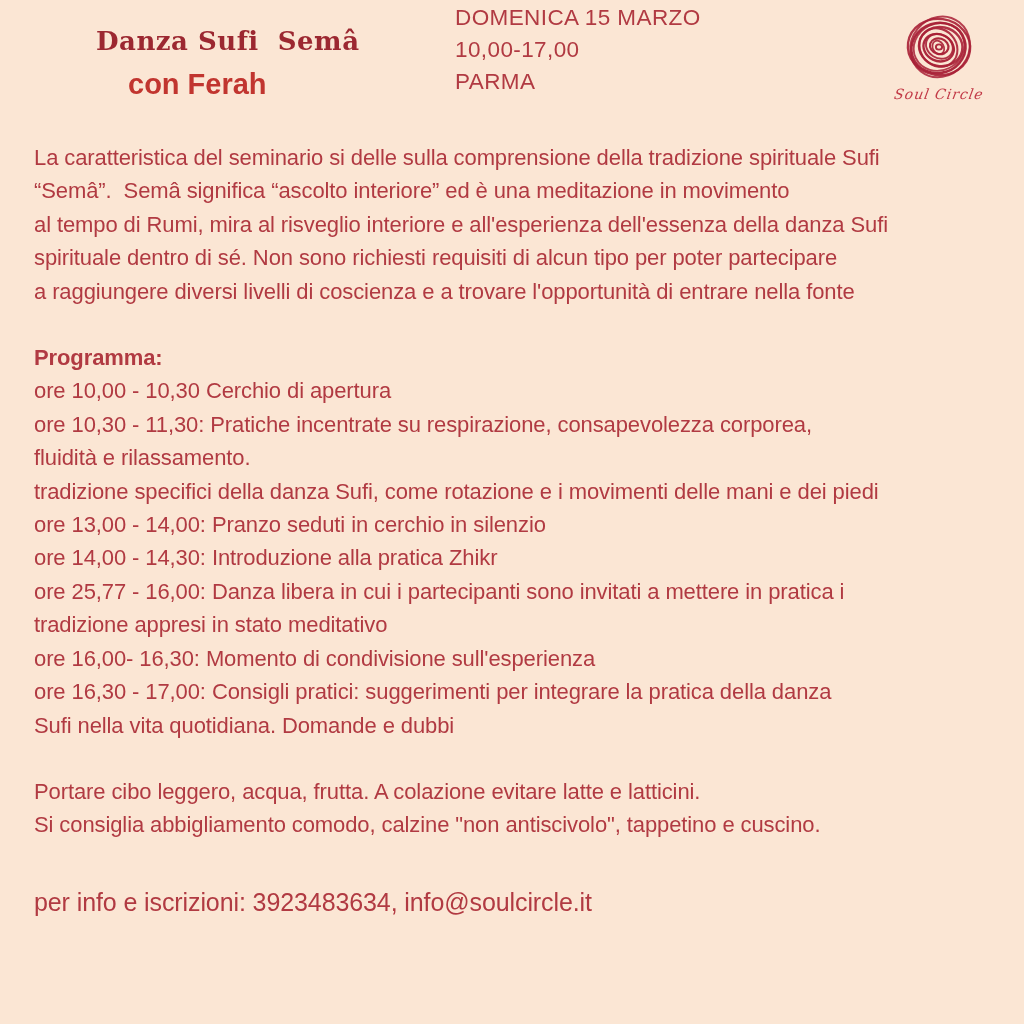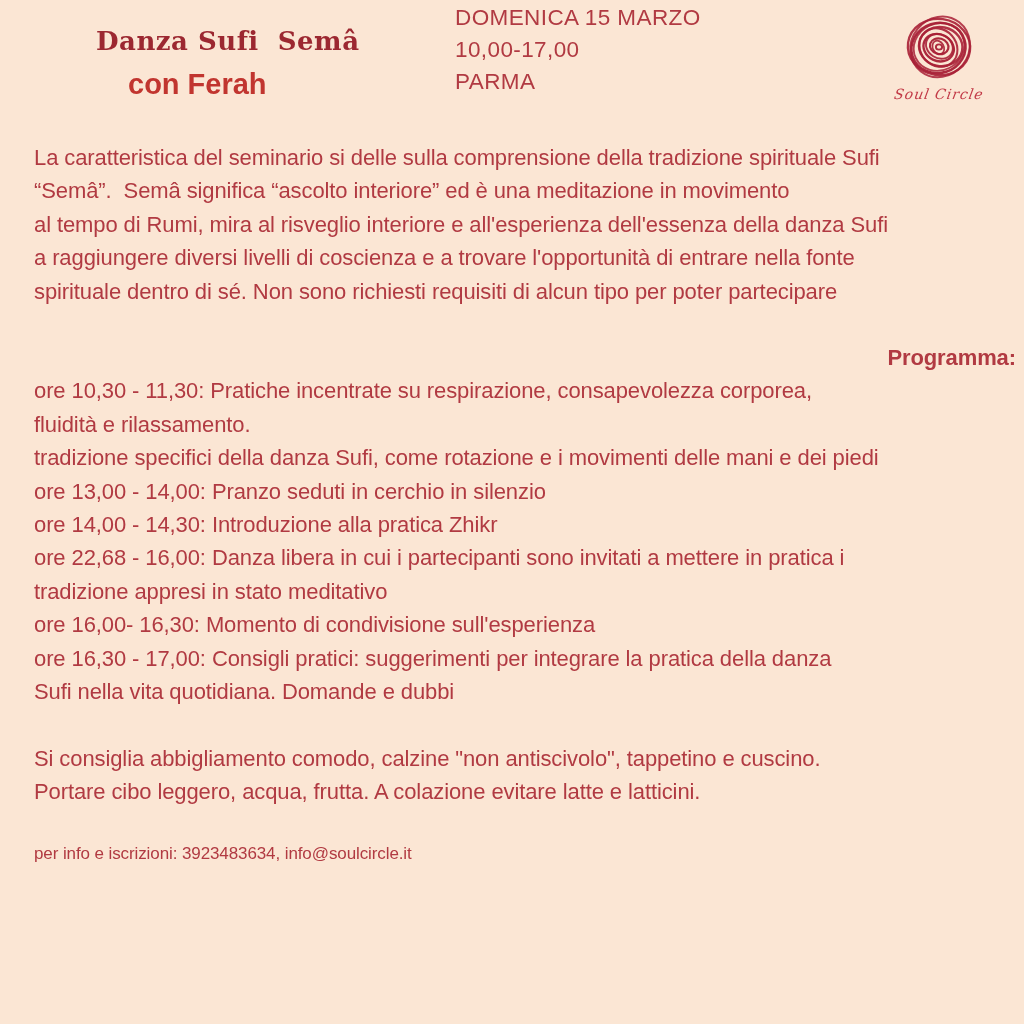--- a/index.html
+++ b/index.html
@@ -58,25 +58,25 @@
     white-space: pre;
   }
 
   .content {
     position: absolute; left: 34px; top: 141px; width: 982px;
     color: var(--text);
     font-size: 22px; line-height: 33.4px;
     letter-spacing: -0.1px;
   }
   .content .line { white-space: pre; }
-  .program-heading { font-weight: bold; margin-top: 33px; text-align: right; }
+  .program-heading { font-weight: bold; margin-top: 33px; }
   .notes-block { margin-top: 33px; }
   .contact {
-    margin-top: 29px;
-    font-size: 17px;
+    margin-top: 44px;
+    font-size: 25px;
     white-space: pre;
   }
 </style>
 </head>
 <body>
 
 <div class="poster">
 
   <div class="title">Danza Sufi  Semâ</div>
   <div class="subtitle">con Ferah</div>
@@ -107,40 +107,41 @@
     </span>
     <div class="brand">Soul Circle</div>
   </div>
 
   <div class="content">
 
     <div>
       <div class="line">La caratteristica del seminario si delle sulla comprensione della tradizione spirituale Sufi</div>
       <div class="line">“Semâ”.  Semâ significa “ascolto interiore” ed è una meditazione in movimento</div>
       <div class="line">al tempo di Rumi, mira al risveglio interiore e all'esperienza dell'essenza della danza Sufi</div>
+      <div class="line">spirituale dentro di sé. Non sono richiesti requisiti di alcun tipo per poter partecipare</div>
       <div class="line">a raggiungere diversi livelli di coscienza e a trovare l'opportunità di entrare nella fonte</div>
-      <div class="line">spirituale dentro di sé. Non sono richiesti requisiti di alcun tipo per poter partecipare</div>
     </div>
 
     <div class="line program-heading">Programma:</div>
 
     <div>
+      <div class="line">ore 10,00 - 10,30 Cerchio di apertura</div>
       <div class="line">ore 10,30 - 11,30: Pratiche incentrate su respirazione, consapevolezza corporea,</div>
       <div class="line">fluidità e rilassamento.</div>
       <div class="line">tradizione specifici della danza Sufi, come rotazione e i movimenti delle mani e dei piedi</div>
       <div class="line">ore 13,00 - 14,00: Pranzo seduti in cerchio in silenzio</div>
       <div class="line">ore 14,00 - 14,30: Introduzione alla pratica Zhikr</div>
-      <div class="line">ore 22,68 - 16,00: Danza libera in cui i partecipanti sono invitati a mettere in pratica i</div>
+      <div class="line">ore 25,77 - 16,00: Danza libera in cui i partecipanti sono invitati a mettere in pratica i</div>
       <div class="line">tradizione appresi in stato meditativo</div>
       <div class="line">ore 16,00- 16,30: Momento di condivisione sull'esperienza</div>
       <div class="line">ore 16,30 - 17,00: Consigli pratici: suggerimenti per integrare la pratica della danza</div>
       <div class="line">Sufi nella vita quotidiana. Domande e dubbi</div>
     </div>
 
     <div class="notes-block">
+      <div class="line">Portare cibo leggero, acqua, frutta. A colazione evitare latte e latticini.</div>
       <div class="line">Si consiglia abbigliamento comodo, calzine "non antiscivolo", tappetino e cuscino.</div>
-      <div class="line">Portare cibo leggero, acqua, frutta. A colazione evitare latte e latticini.</div>
     </div>
 
     <div class="line contact">per info e iscrizioni: 3923483634, info@soulcircle.it</div>
 
   </div>
 </div>
 
 </body></html>

